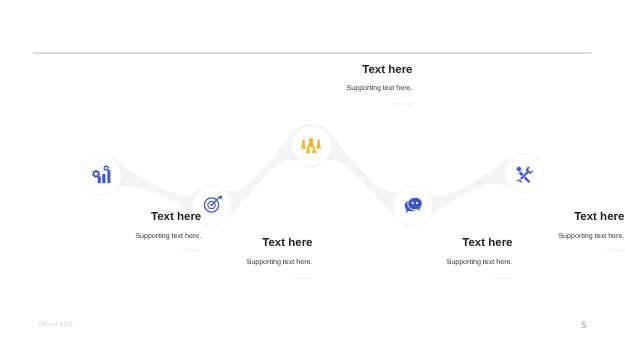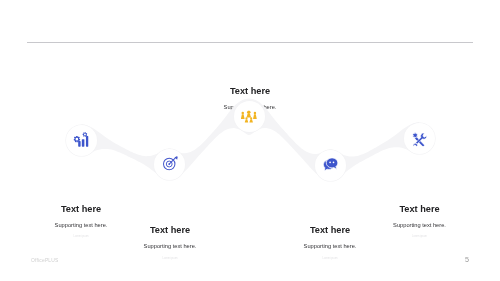--- a/index.html
+++ b/index.html
@@ -1,21 +1,21 @@
 <!DOCTYPE html>
 <html><head>
 <meta charset="utf-8">
 <title>Slide</title>
 <style>
   html,body{margin:0;padding:0;background:#ffffff;}
   body{width:500px;height:281px;overflow:hidden;
        font-family:"Liberation Sans",sans-serif;-webkit-font-smoothing:antialiased;}
   #slide{position:relative;width:500px;height:281px;background:#ffffff;}
   .rule{position:absolute;left:27px;top:42px;width:446px;height:1px;background:#c8c8cc;}
-  .txtblock{position:absolute;text-align:center;margin-top:36px;}
+  .txtblock{position:absolute;text-align:right;}
   .title{font-size:9.2px;font-weight:bold;color:#222224;line-height:11px;}
   .subtitle{font-size:5.7px;font-weight:normal;color:#333336;line-height:7px;}
   .fine{font-size:2.6px;color:#e3e3e5;line-height:4px;}
   svg.waveribbon{position:absolute;left:0;top:0;pointer-events:none;}
   .node{position:absolute;width:31px;height:31px;border-radius:50%;background:#ffffff;
         box-shadow:0 0 0 0.6px #f2f2f4;display:flex;align-items:center;justify-content:center;line-height:0;font-size:0;}
   .node span{display:block;line-height:0;}
   .node svg{display:block;}
   .footer-logo{position:absolute;left:31px;top:257.5px;font-size:4.9px;color:#cfcfcf;letter-spacing:0.2px;}
   .page-number{position:absolute;left:459px;top:254.5px;width:16px;text-align:center;font-size:7.2px;color:#9b9b9b;}

